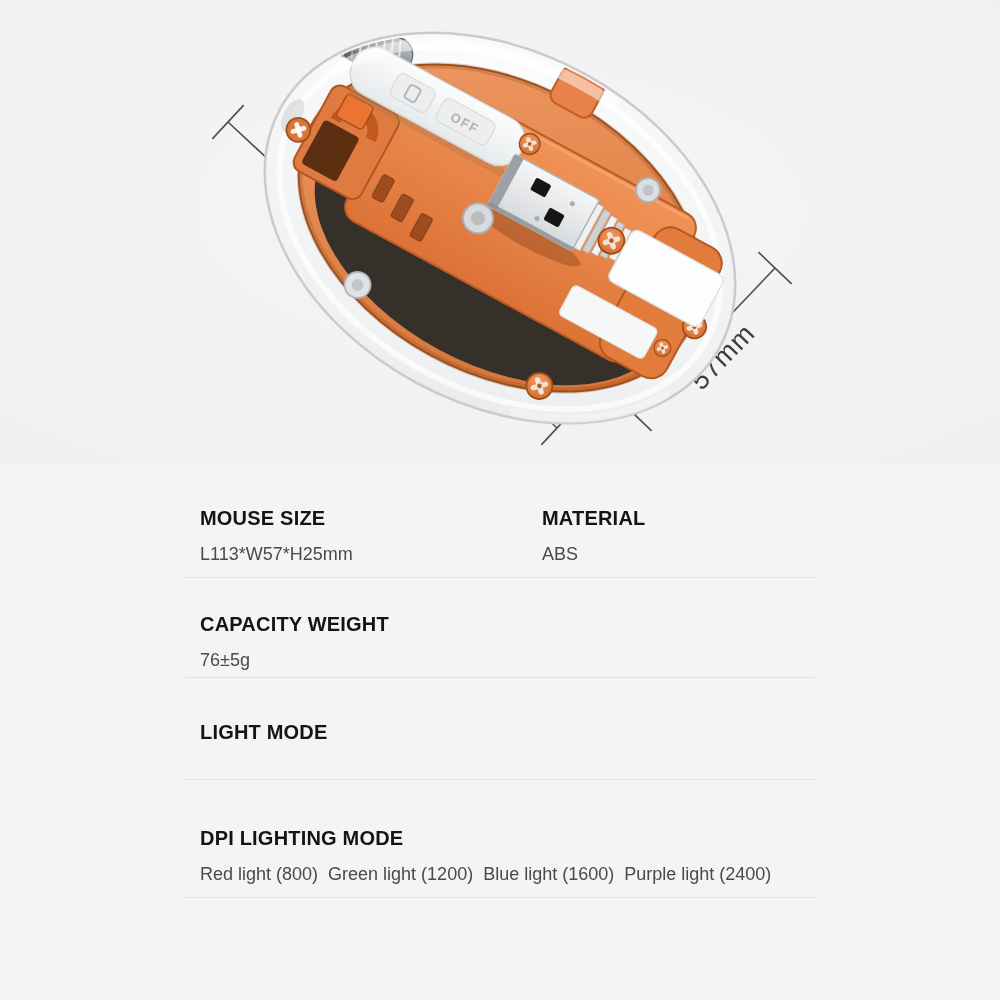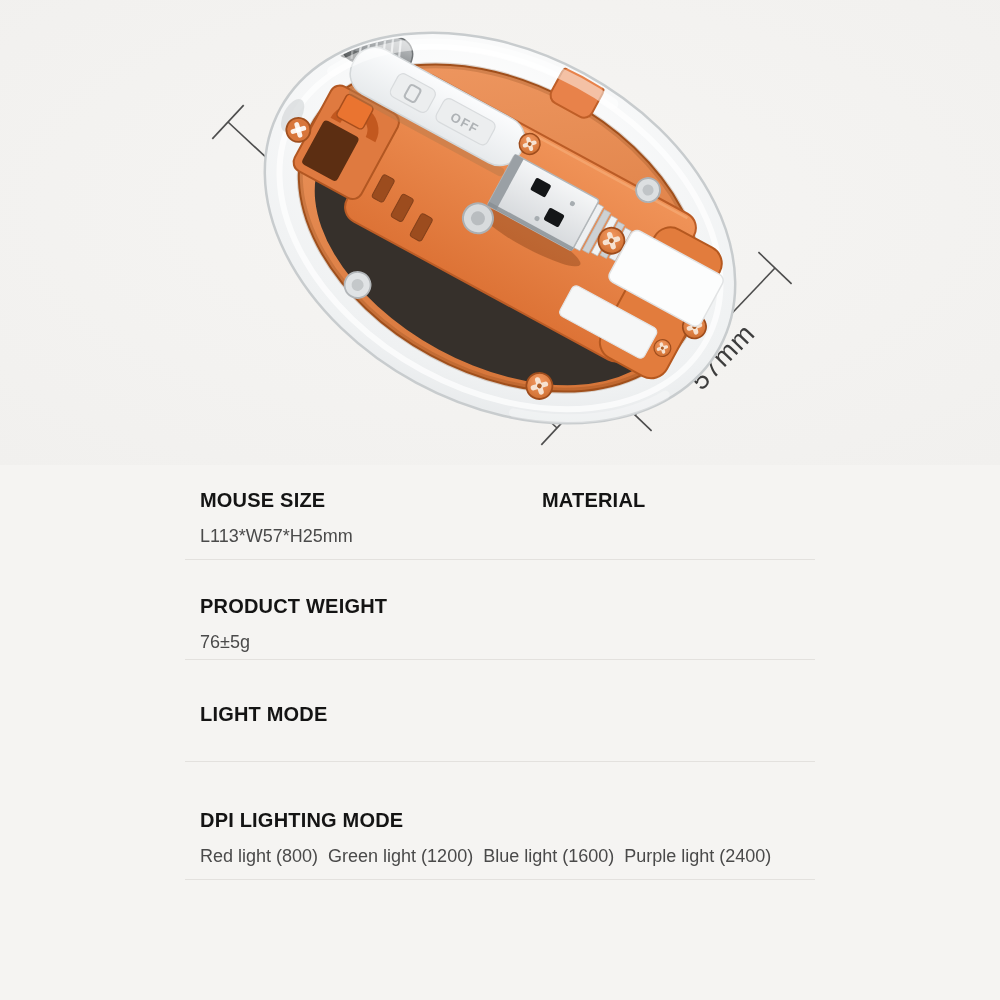--- a/index.html
+++ b/index.html
@@ -4,21 +4,21 @@
 <style>
   html,body{margin:0;padding:0}
   body{
     width:1000px;height:1000px;position:relative;overflow:hidden;
     background:#f5f4f2;
     font-family:"Liberation Sans",sans-serif;
   }
   .photo-area{position:absolute;top:0;left:0;width:1000px;height:465px}
   .dim-text{font-size:27px;fill:#3d3d3d;letter-spacing:1px}
 
-  .specs{position:absolute;left:185px;top:470px;width:630px}
+  .specs{position:absolute;left:185px;top:488px;width:630px}
   .spec-row{
     box-sizing:border-box;border-bottom:1px solid #e3e1de;
     padding-left:15px;display:grid;grid-template-columns:342px 1fr;
   }
   .spec-row.r1{height:90px;padding-top:20px}
   .spec-row.r2{height:100px;padding-top:36px}
   .spec-row.r3{height:100px;padding-top:38px}
   .spec-row.r4{height:102px;padding-top:44px}
   .spec-row.r5{height:118px;padding-top:48px;display:block}
   .spec-label{font-size:20px;font-weight:700;color:#141414;line-height:1.05;letter-spacing:.2px}
@@ -194,26 +194,27 @@
 
 <div class="specs">
 
   <div class="spec-row r1">
     <div class="spec-cell">
       <div class="spec-label">MOUSE SIZE</div>
       <div class="spec-value">L113*W57*H25mm</div>
     </div>
     <div class="spec-cell">
       <div class="spec-label">MATERIAL</div>
+      <div class="spec-value">ABS</div>
     </div>
   </div>
 
   <div class="spec-row r2">
     <div class="spec-cell">
-      <div class="spec-label">PRODUCT WEIGHT</div>
+      <div class="spec-label">CAPACITY WEIGHT</div>
       <div class="spec-value">76±5g</div>
     </div>
   </div>
 
 
   <div class="spec-row r4">
     <div class="spec-cell">
       <div class="spec-label">LIGHT MODE</div>
     </div>
   </div>

